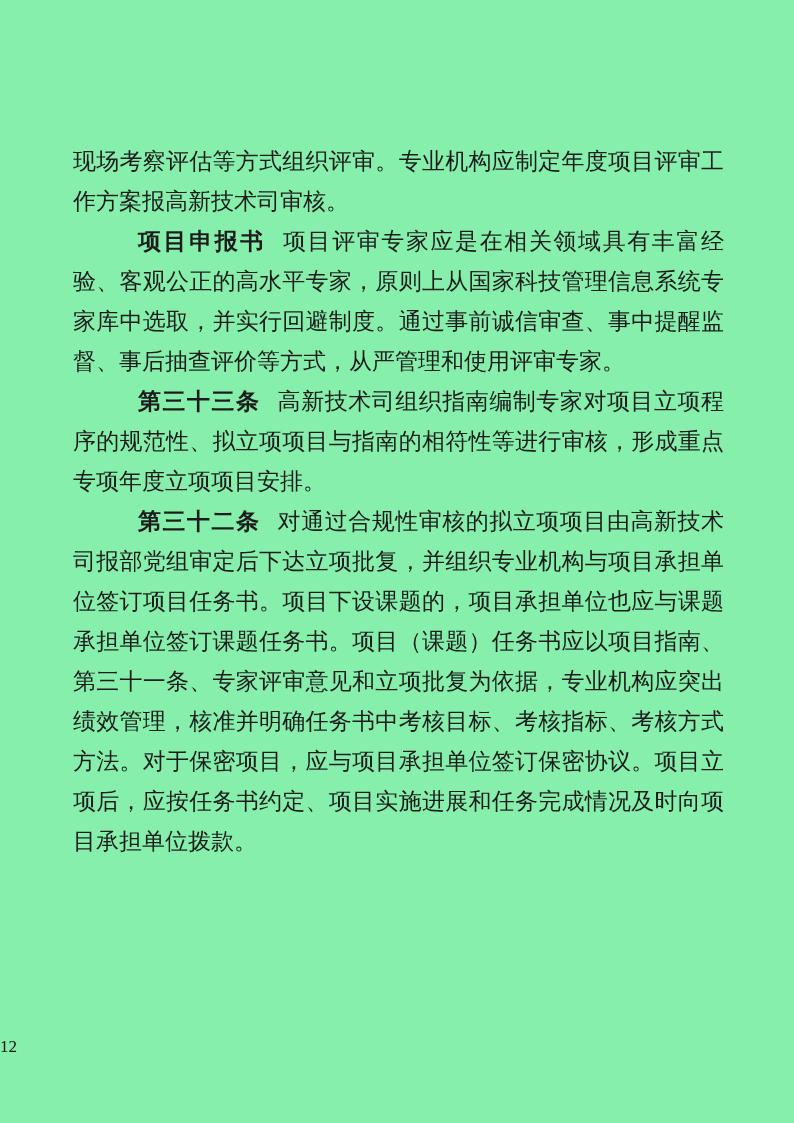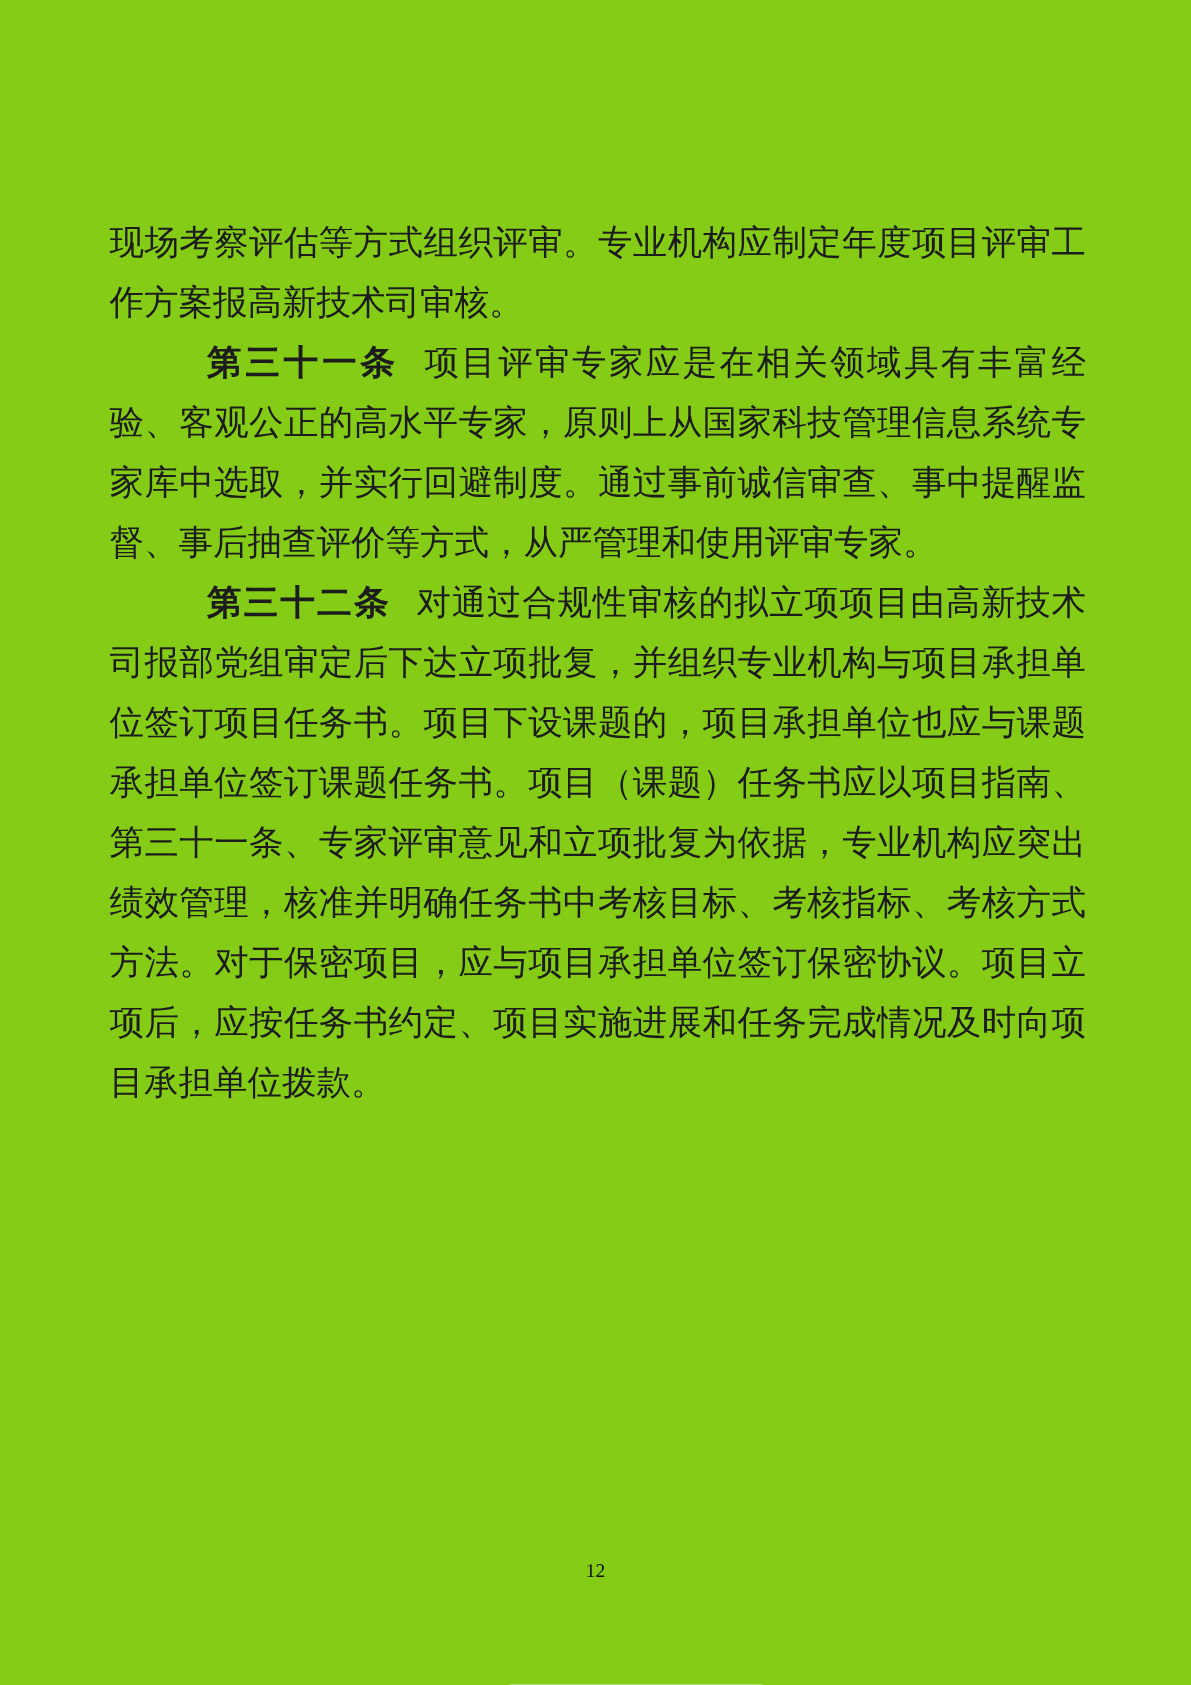--- a/index.html
+++ b/index.html
@@ -11,21 +11,21 @@
     width: 794px;
     height: 1123px;
     position: relative;
     font-family: "Liberation Serif", "DejaVu Serif", serif;
     color: #1c1c1c;
     overflow: hidden;
   }
   .page {
     position: absolute;
     inset: 0;
-    background: #84cc16;
+    background: #86efac;
   }
   .content {
     position: absolute;
     left: 73px;
     top: 142px;
     width: 651px;
     font-size: 23px;
     line-height: 40px;
     text-align: justify;
   }
@@ -42,38 +42,38 @@
   .article-term {
     font-weight: bold;
     margin-right: 17px;
     letter-spacing: 1px;
   }
   .page-footer {
     position: absolute;
     left: 0;
     right: 0;
     top: 1037px;
-    text-align: center;
-    font-size: 13px;
+    font-size: 17px;
     line-height: 20px;
     color: #111111;
   }
 </style>
 </head>
 <body>
 
 <div class="page">
 
   <div class="content">
 
     <p class="para-continuation"><span>现场考察评估等方式组织评审。专业机构应制定年度项目评审工作方案报高新技术司审核。</span></p>
 
-    <p class="para-article"><span class="article-term">第三十一条</span><span>项目评审专家应是在相关领域具有丰富经验、客观公正的高水平专家，原则上从国家科技管理信息系统专家库中选取，并实行回避制度。通过事前诚信审查、事中提醒监督、事后抽查评价等方式，从严管理和使用评审专家。</span></p>
+    <p class="para-article"><span class="article-term">项目申报书</span><span>项目评审专家应是在相关领域具有丰富经验、客观公正的高水平专家，原则上从国家科技管理信息系统专家库中选取，并实行回避制度。通过事前诚信审查、事中提醒监督、事后抽查评价等方式，从严管理和使用评审专家。</span></p>
 
 
+    <p class="para-article"><span class="article-term">第三十三条</span><span>高新技术司组织指南编制专家对项目立项程序的规范性、拟立项项目与指南的相符性等进行审核，形成重点专项年度立项项目安排。</span></p>
 
     <p class="para-article"><span class="article-term">第三十二条</span><span>对通过合规性审核的拟立项项目由高新技术司报部党组审定后下达立项批复，并组织专业机构与项目承担单位签订项目任务书。项目下设课题的，项目承担单位也应与课题承担单位签订课题任务书。项目（课题）任务书应以项目指南、第三十一条、专家评审意见和立项批复为依据，专业机构应突出绩效管理，核准并明确任务书中考核目标、考核指标、考核方式方法。对于保密项目，应与项目承担单位签订保密协议。项目立项后，应按任务书约定、项目实施进展和任务完成情况及时向项目承担单位拨款。</span></p>
 
   </div>
 
   <div class="page-footer">
     <span>12</span>
   </div>
 
 </div>

